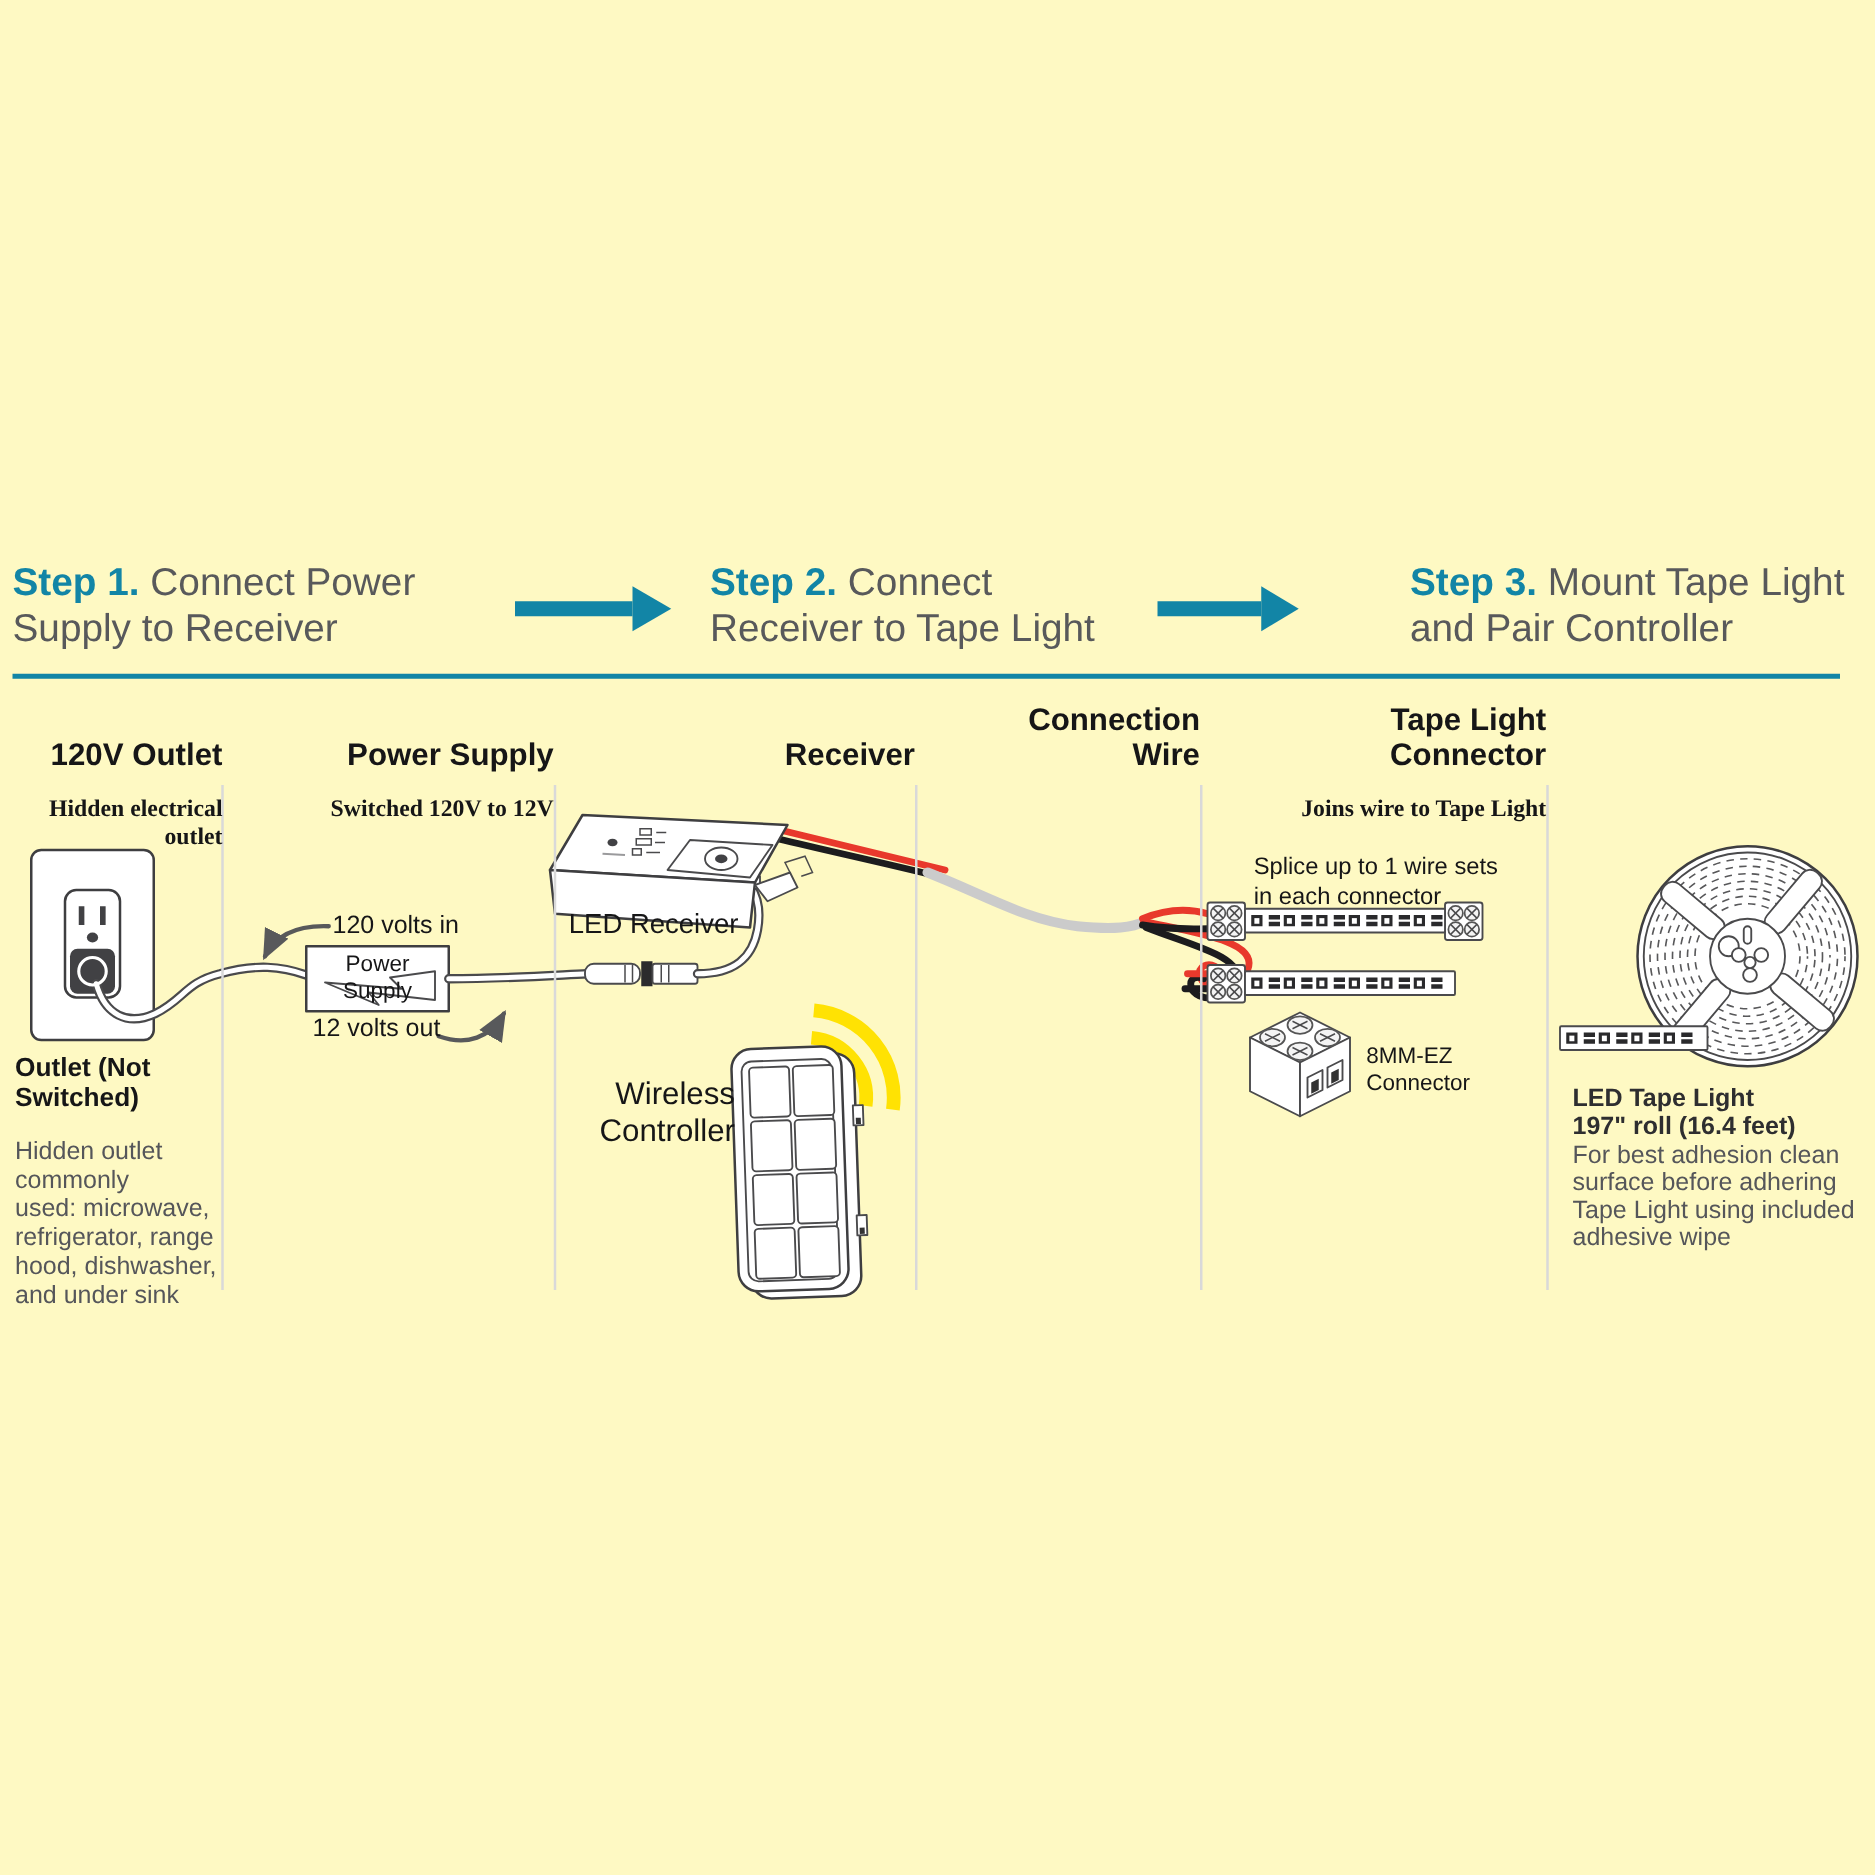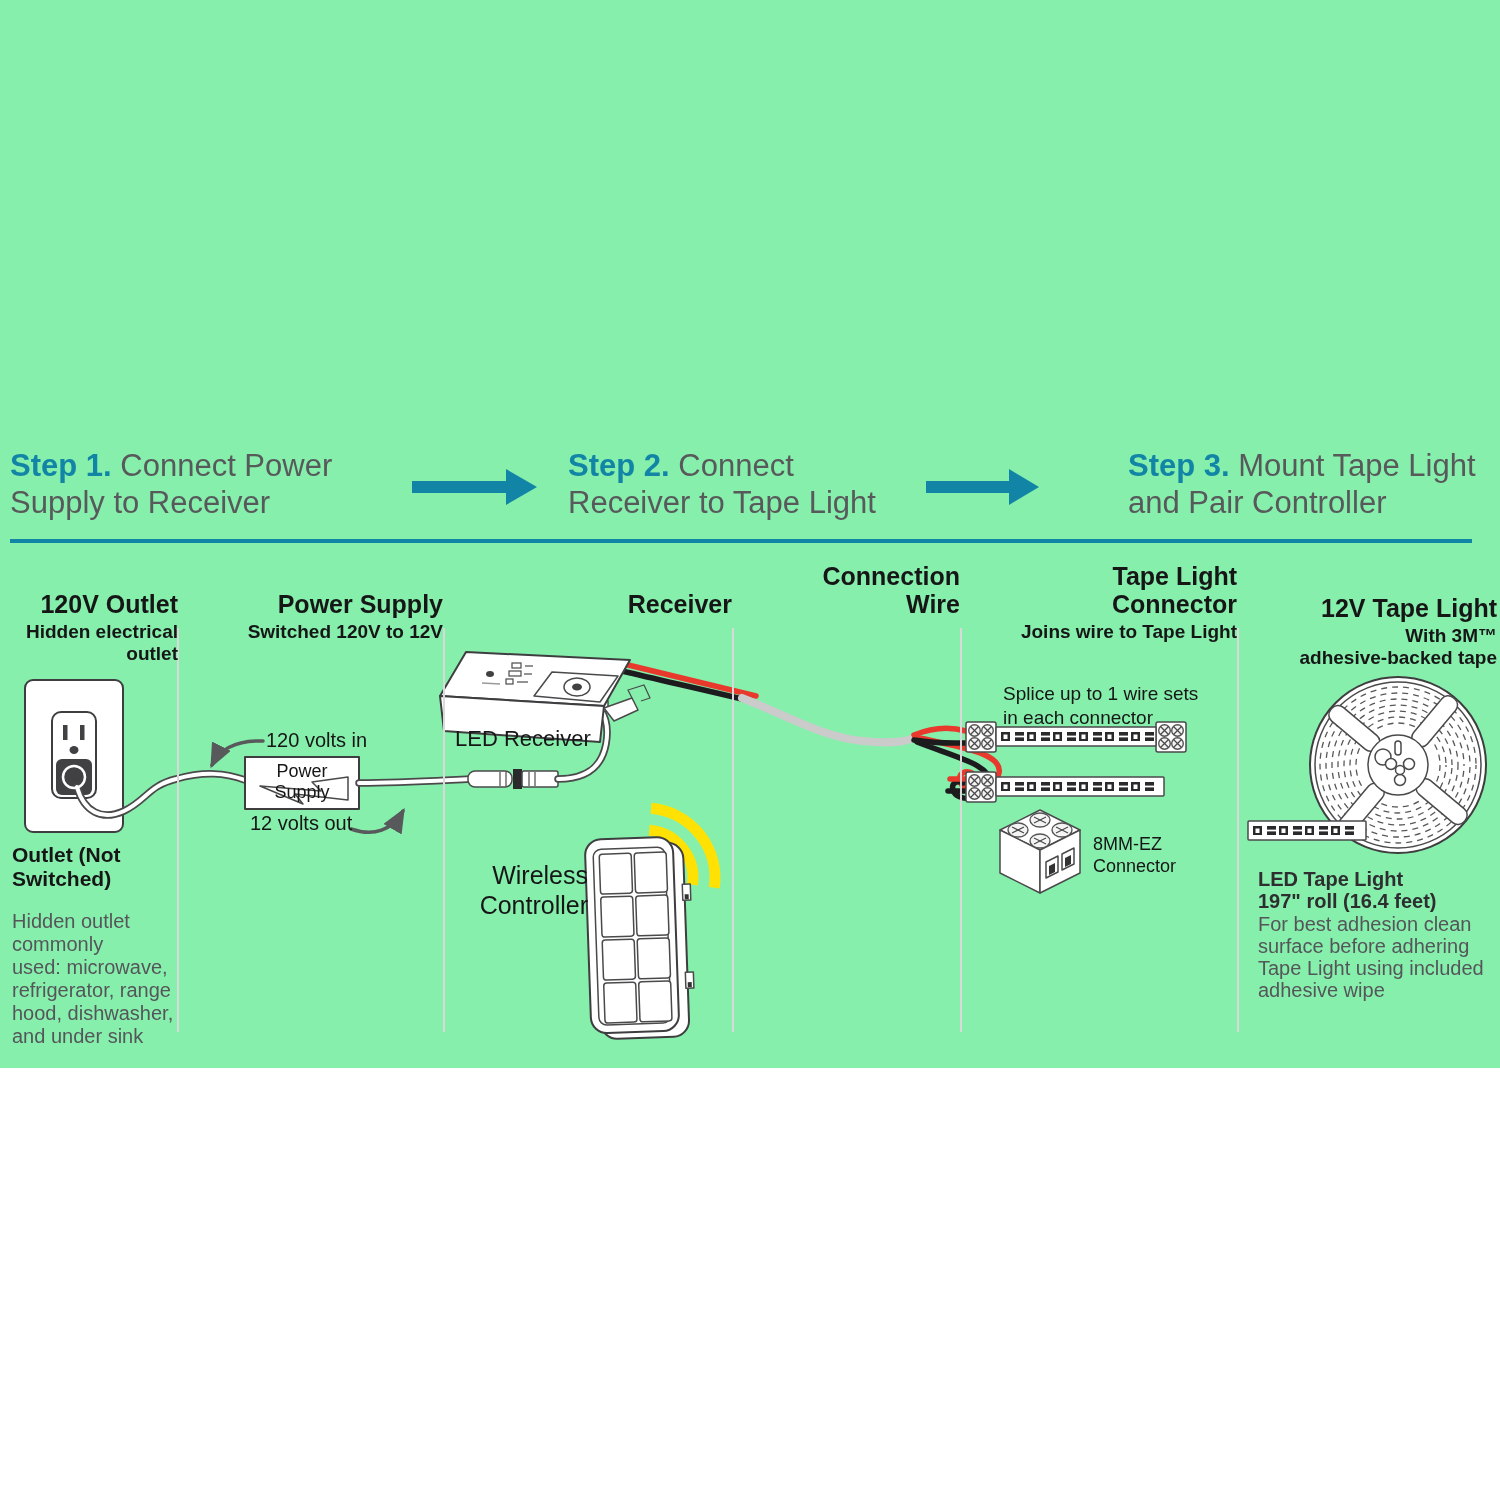--- a/index.html
+++ b/index.html
@@ -1,30 +1,30 @@
 <!DOCTYPE html>
 <html style="--accent: #1285A6; --step-text: #58595B; --heading-text: #161617; --note-text: #55565A; --divider: #D9D9D9; --wire-red: #E8392C; --wire-black: #1C1C1E; --wire-gray: #CBCBCB; --wifi-yellow: #FFE203;"><head>
 <meta charset="utf-8">
 <style>
   :root{
     --accent:#1285A6; --step-text:#58595B; --heading-text:#161617;
     --note-text:#55565A; --divider:#D9D9D9; --wire-red:#E8392C;
     --wire-black:#1C1C1E; --wire-gray:#CBCBCB; --wifi-yellow:#FFE203;
   }
   html,body{margin:0;padding:0;background:#fff;}
-  .canvas{position:relative;width:1500px;height:1068px;background:#86efac;overflow:hidden;
+  .canvas{position:relative;width:1500px;height:1500px;background:#fef9c3;overflow:hidden;
           font-family:"Liberation Sans",sans-serif;}
   .step{position:absolute;font-size:31px;line-height:37px;color:var(--step-text);}
   .step-label{color:var(--accent);font-weight:bold;}
   .step-text{white-space:pre-line;}
   .rule{position:absolute;left:10px;top:539px;width:1462px;height:4px;background:var(--accent);}
   .divider{position:absolute;top:628px;width:2px;height:404px;background:var(--divider);}
   .sec{position:absolute;text-align:right;color:var(--heading-text);}
   .sec-title{font-size:25px;font-weight:bold;line-height:28px;white-space:pre-line;}
-  .sec-sub{font-size:19px;font-weight:bold;line-height:22px;white-space:pre-line;margin-top:3px;}
+  .sec-sub{font-size:19px;font-weight:bold;line-height:22px;white-space:pre-line;margin-top:19px;font-family:Liberation Serif, serif;}
   .lbl{position:absolute;color:var(--heading-text);white-space:pre-line;}
   svg{position:absolute;left:0;top:0;}
   .fw{fill:#fff;stroke:#3E3E40;stroke-width:2;stroke-linejoin:round;}
   .fw15{fill:#fff;stroke:#4A4A4C;stroke-width:1.5;stroke-linejoin:round;}
   .thin{fill:none;stroke:#4A4A4C;stroke-width:1.2;}
   .dark{fill:#414144;stroke:none;}
   .tube-o{stroke:#4A4A4C;stroke-width:7.5;fill:none;stroke-linecap:round;}
   .tube-i{stroke:#fff;stroke-width:4;fill:none;stroke-linecap:round;}
   .wire-red{stroke:var(--wire-red);stroke-width:5.5;fill:none;stroke-linecap:round;}
   .wire-black{stroke:var(--wire-black);stroke-width:5.5;fill:none;stroke-linecap:round;}
@@ -343,25 +343,20 @@
   </div>
   <div class="sec" style="left:732px;top:562px;width:228px">
     <div class="sec-title">Connection
 Wire</div>
   </div>
   <div class="sec" style="left:960px;top:562px;width:277px">
     <div class="sec-title">Tape Light
 Connector</div>
     <div class="sec-sub">Joins wire to Tape Light</div>
   </div>
-  <div class="sec" style="left:1237px;top:594px;width:260px">
-    <div class="sec-title">12V Tape Light</div>
-    <div class="sec-sub">With 3M™
-adhesive-backed tape</div>
-  </div>
 
   <div class="lbl" style="left:12px;top:843px;font-size:21px;font-weight:bold;line-height:24px">Outlet (Not
 Switched)</div>
   <div class="lbl" style="left:12px;top:910px;font-size:20px;line-height:23px;color:var(--note-text)">Hidden outlet
 commonly
 used: microwave,
 refrigerator, range
 hood, dishwasher,
 and under sink</div>
 

